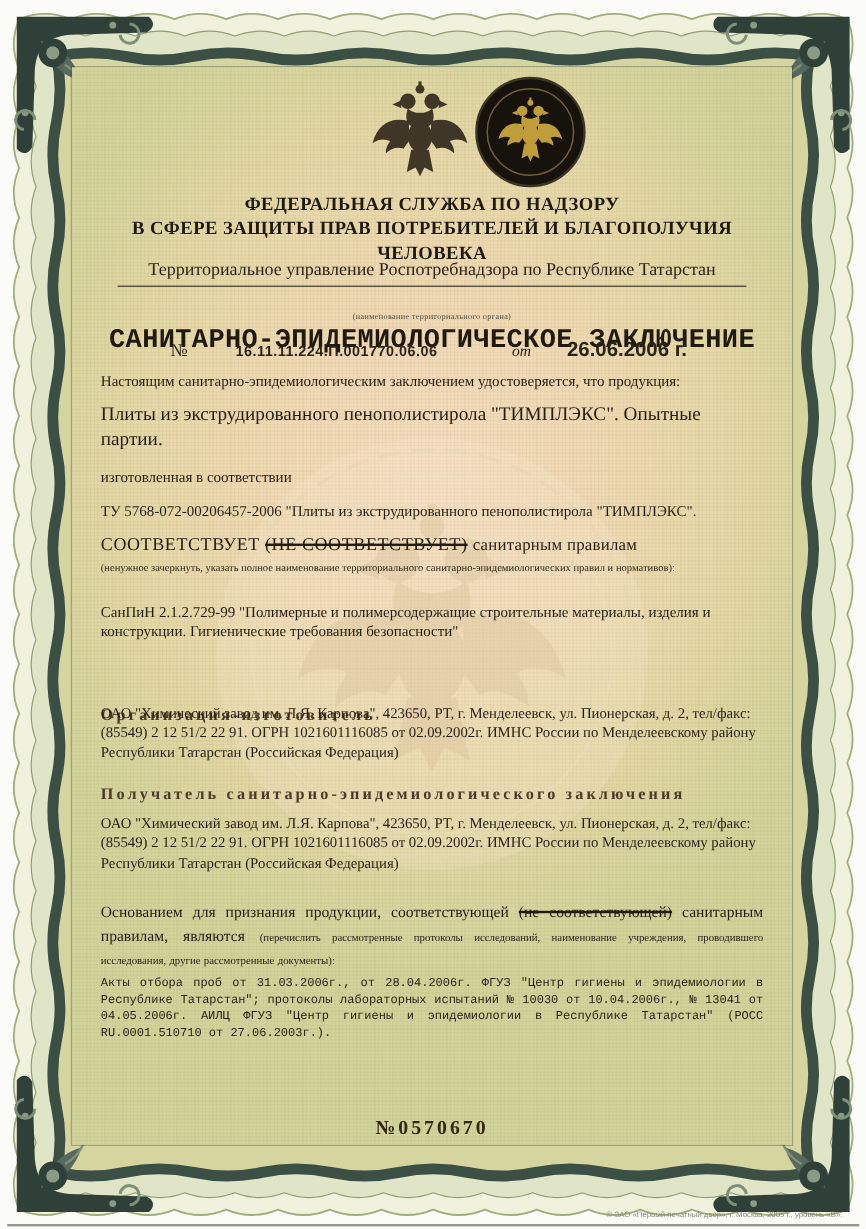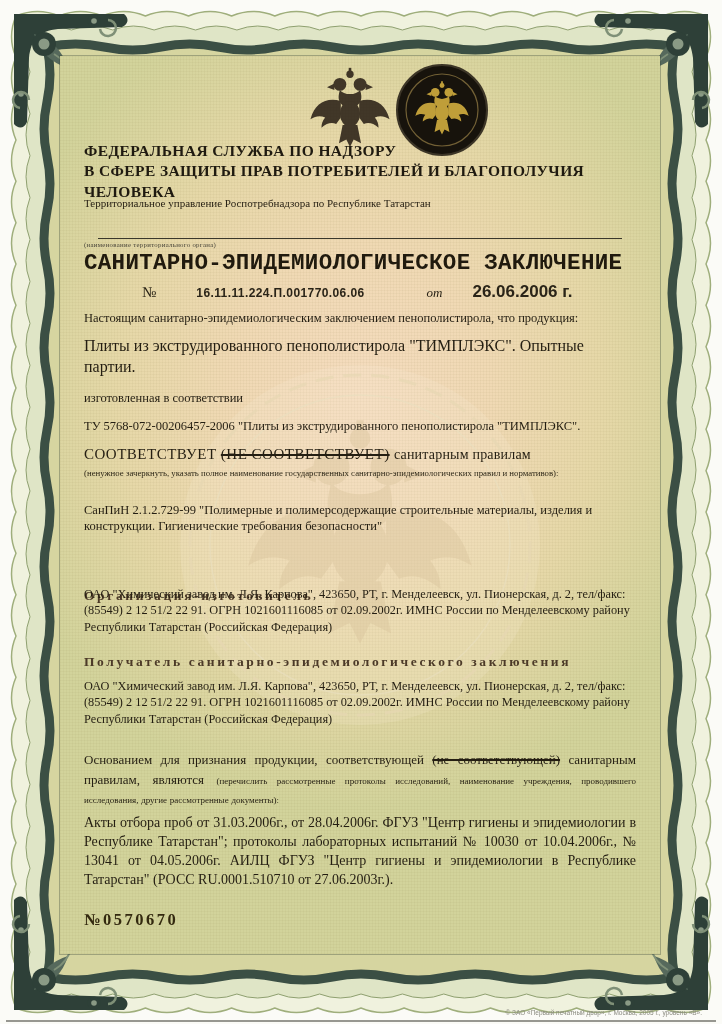--- a/index.html
+++ b/index.html
@@ -12,42 +12,42 @@
   #frame{position:absolute;left:0;top:0;width:722px;height:1024px;}
   .paper{
     position:absolute;left:60px;top:56px;right:62px;bottom:70px;
     background:
       repeating-linear-gradient(0deg, rgba(125,112,58,.05) 0 1px, transparent 1px 3px),
       repeating-linear-gradient(90deg, rgba(125,112,58,.05) 0 1px, transparent 1px 3px),
       radial-gradient(ellipse 62% 46% at 50% 38%, #f5dcbf 0%, #f0d9b4 35%, #e6d8a8 65%, #dad5a0 85%, #d2d39b 100%);
     box-shadow:0 0 0 1px rgba(55,70,55,.35);
   }
   .blk{position:absolute;left:24px;right:24px;}
-  .c{text-align:left;}
+  .c{text-align:center;margin-top:20px;}
   .agency{font-weight:bold;font-size:15.5px;line-height:1.32;letter-spacing:.4px;color:#1f1a10;}
-  .terr{font-size:11px;color:#2a2316;}
+  .terr{font-size:15px;color:#2a2316;}
   .rule{border:0;border-top:1.6px solid #3a372b;margin:0 14px;}
   .caption{font-size:6.8px;color:#4a463a;letter-spacing:.3px;}
   .doctitle{font-weight:bold;font-size:22.5px;letter-spacing:.3px;color:#201a0e;font-family:Liberation Mono, monospace;}
   .numrow{display:flex;align-items:baseline;font-size:13px;}
   .numrow .no{margin-left:58px;font-size:15px;}
   .numrow .num{margin-left:40px;font-family:"Liberation Sans",sans-serif;font-size:12px;font-weight:bold;letter-spacing:.4px;color:#2a2418;}
   .numrow .ot{margin-left:62px;font-style:italic;}
   .numrow .date{margin-left:30px;font-family:"Liberation Sans",sans-serif;font-size:17px;font-weight:bold;color:#2a2418;}
   .par{font-size:12.5px;line-height:1.3;}
   .small-note{font-size:8.8px;line-height:1.35;color:#2e2818;width:82%;}
   .conf{font-size:15px;letter-spacing:.5px;}
   .conf .struck{text-decoration:line-through;text-decoration-thickness:1.5px;}
   .conf .suffix{font-size:14px;letter-spacing:.2px;}
   .sechead{font-weight:bold;font-size:13.5px;letter-spacing:2.6px;color:#4c3a28;}
   .addr{font-size:12.3px;line-height:1.33;color:#241e12;}
   .basis{font-size:13px;line-height:1.5;text-align:justify;word-spacing:2.5px;}
   .basis .struck{text-decoration:line-through;text-decoration-thickness:1.5px;}
   .basis .note{font-size:9px;word-spacing:.5px;}
-  .docs{font-size:14px;line-height:1.35;text-align:justify;}
+  .docs{font-size:10px;line-height:1.35;text-align:justify;font-family:Liberation Mono, monospace;}
   .serial{font-weight:bold;font-size:16.5px;letter-spacing:2.5px;color:#33290f;}
   .printer{position:absolute;right:20px;bottom:8px;font-size:6.5px;color:#8b8b80;font-family:"Liberation Sans",sans-serif;}
   .emblems{position:absolute;left:0;right:0;top:6px;display:flex;justify-content:center;}
   .watermark{position:absolute;left:50%;top:279px;transform:translateX(-50%);pointer-events:none;}
   .botline{position:absolute;left:6px;right:6px;bottom:2px;height:2.5px;background:rgba(70,70,62,.55);}
 </style>
 </head>
 <body>
 
 <svg id="frame" viewBox="0 0 722 1024" aria-hidden="true">
@@ -120,32 +120,32 @@
 
   <div class="blk c doctitle" style="top:194px">САНИТАРНО-ЭПИДЕМИОЛОГИЧЕСКОЕ ЗАКЛЮЧЕНИЕ</div>
 
   <div class="blk numrow" style="top:226px">
     <span class="no">№</span>
     <span class="num">16.11.11.224.П.001770.06.06</span>
     <span class="ot">от</span>
     <span class="date">26.06.2006 г.</span>
   </div>
 
-  <div class="blk par" style="top:254px">Настоящим санитарно-эпидемиологическим заключением пенополистирола, что продукция:</div>
+  <div class="blk par" style="top:254px">Настоящим санитарно-эпидемиологическим заключением удостоверяется, что продукция:</div>
   <div class="blk par" style="top:280px;font-size:16px">Плиты из экструдированного пенополистирола "ТИМПЛЭКС". Опытные партии.</div>
 
   <div class="blk par" style="top:334px">изготовленная в соответствии</div>
   <div class="blk par" style="top:362px">ТУ 5768-072-00206457-2006 "Плиты из экструдированного пенополистирола "ТИМПЛЭКС".</div>
 
   <div class="blk conf" style="top:390px">
     <span>СООТВЕТСТВУЕТ</span>
     <span class="struck">(НЕ СООТВЕТСТВУЕТ)</span>
     <span class="suffix">санитарным правилам</span>
   </div>
-  <div class="blk small-note" style="top:412px">(ненужное зачеркнуть, указать полное наименование государственных санитарно-эпидемиологических правил и нормативов):</div>
+  <div class="blk small-note" style="top:412px">(ненужное зачеркнуть, указать полное наименование территориального санитарно-эпидемиологических правил и нормативов):</div>
 
   <div class="blk par" style="top:446px">СанПиН 2.1.2.729-99 "Полимерные и полимерсодержащие строительные материалы, изделия и конструкции. Гигиенические требования безопасности"</div>
 
   <div class="blk sechead" style="top:532px">Организация-изготовитель</div>
   <div class="blk addr" style="top:530px">ОАО "Химический завод им. Л.Я. Карпова", 423650, РТ, г. Менделеевск, ул. Пионерская, д. 2, тел/факс: (85549) 2 12 51/2 22 91. ОГРН 1021601116085 от 02.09.2002г. ИМНС России по Менделеевскому району Республики Татарстан (Российская Федерация)</div>
 
   <div class="blk sechead" style="top:598px">Получатель санитарно-эпидемиологического заключения</div>
   <div class="blk addr" style="top:622px">ОАО "Химический завод им. Л.Я. Карпова", 423650, РТ, г. Менделеевск, ул. Пионерская, д. 2, тел/факс: (85549) 2 12 51/2 22 91. ОГРН 1021601116085 от 02.09.2002г. ИМНС России по Менделеевскому району Республики Татарстан (Российская Федерация)</div>
 
   <div class="blk basis" style="top:694px">

